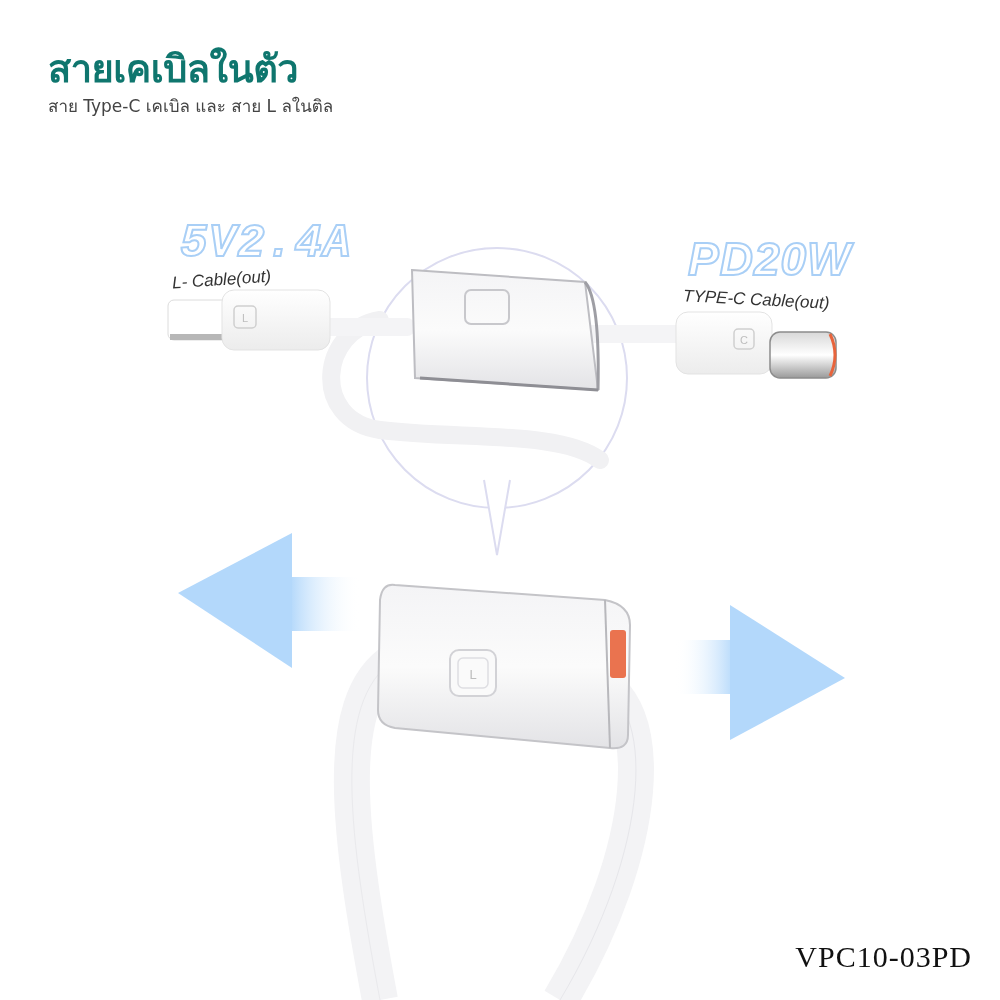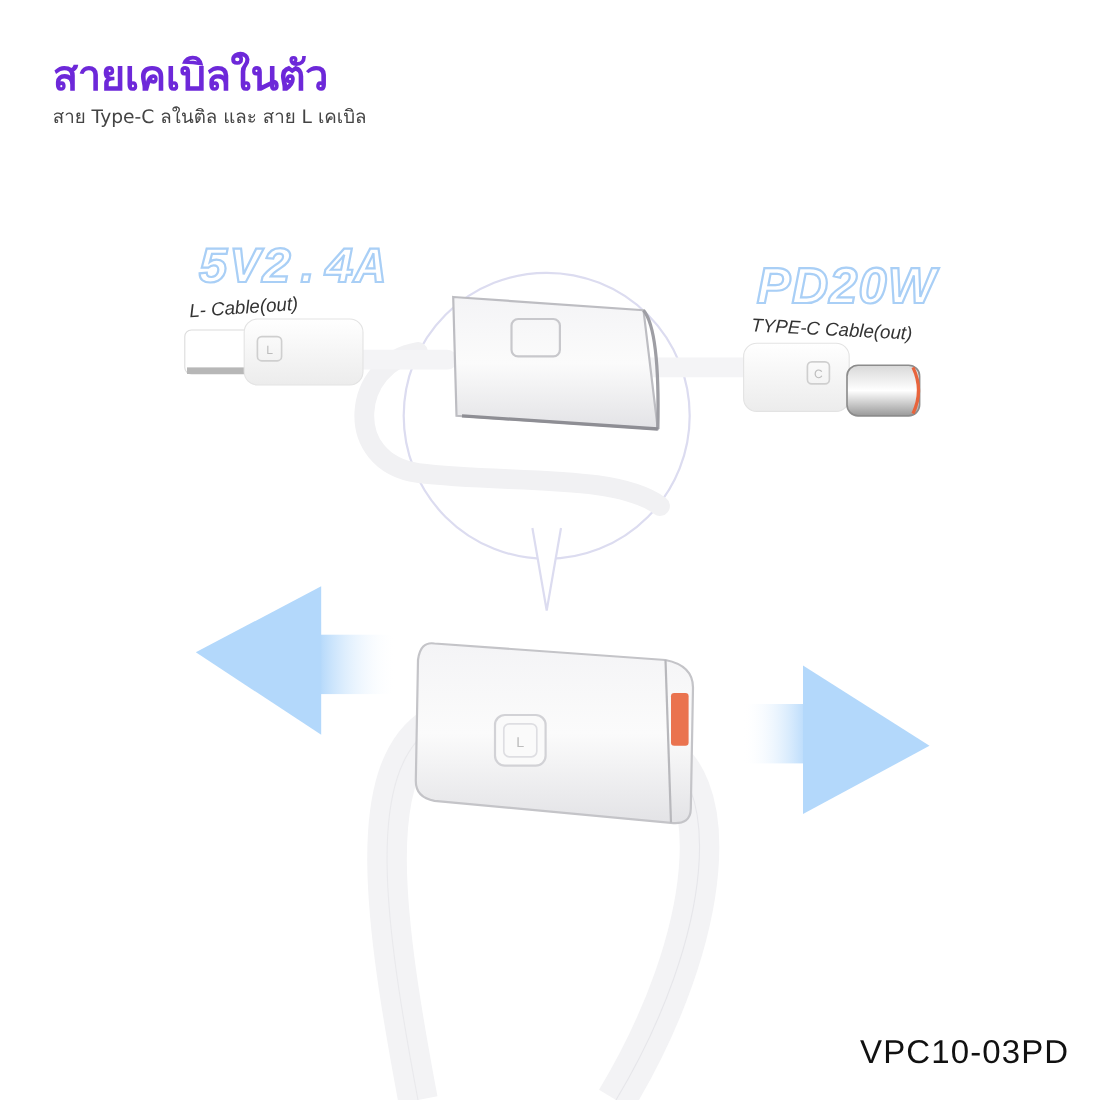--- a/index.html
+++ b/index.html
@@ -1,28 +1,28 @@
 <!DOCTYPE html>
 <html><head>
 <meta charset="utf-8">
 <style>
   html, body { margin:0; padding:0; }
   body { width:1000px; height:1000px; background:#ffffff; position:relative; overflow:hidden; font-family:"DejaVu Sans", sans-serif; color:#111; }
-  .title { position:absolute; left:48px; top:38px; font-size:38px; font-weight:bold; letter-spacing:-0.5px; color:#6d28d9;text-align:right; }
+  .title { position:absolute; left:48px; top:38px; font-size:38px; font-weight:bold; letter-spacing:-0.5px; color:#0f766e;text-align:right; }
   .subtitle { position:absolute; left:48px; top:92px; font-size:17px; color:#444; }
-  .model { position:absolute; right:28px; top:940px; font-size:30px; color:#111; font-family:Liberation Sans, sans-serif; letter-spacing:1px; }
+  .model { position:absolute; right:28px; top:940px; font-size:30px; color:#111; font-family:Liberation Serif, serif; letter-spacing:1px; }
   .spec { position:absolute; font-family:"Liberation Sans", sans-serif; font-style:italic; font-weight:bold; font-size:46px; color:#ffffff; -webkit-text-stroke:2px #a9cff6; letter-spacing:1px; }
   .spec-label { position:absolute; font-family:"Liberation Sans", sans-serif; font-style:italic; font-size:17px; color:#333; }
   svg.art { position:absolute; left:0; top:0; }
 </style>
 </head>
 <body>
 
 <div class="title">สายเคเบิลในตัว</div>
-<div class="subtitle">สาย Type-C ลในติล และ สาย L เคเบิล</div>
+<div class="subtitle">สาย Type-C เคเบิล และ สาย L ลในติล</div>
 
 <svg class="art" width="1000" height="1000" viewBox="0 0 1000 1000">
   <defs>
     <linearGradient id="fadeL" x1="0" x2="1" y1="0" y2="0">
       <stop offset="0" stop-color="#b3d8fb"></stop>
       <stop offset="1" stop-color="#ffffff" stop-opacity="0"></stop>
     </linearGradient>
     <linearGradient id="fadeR" x1="1" x2="0" y1="0" y2="0">
       <stop offset="0" stop-color="#b3d8fb"></stop>
       <stop offset="1" stop-color="#ffffff" stop-opacity="0"></stop>

